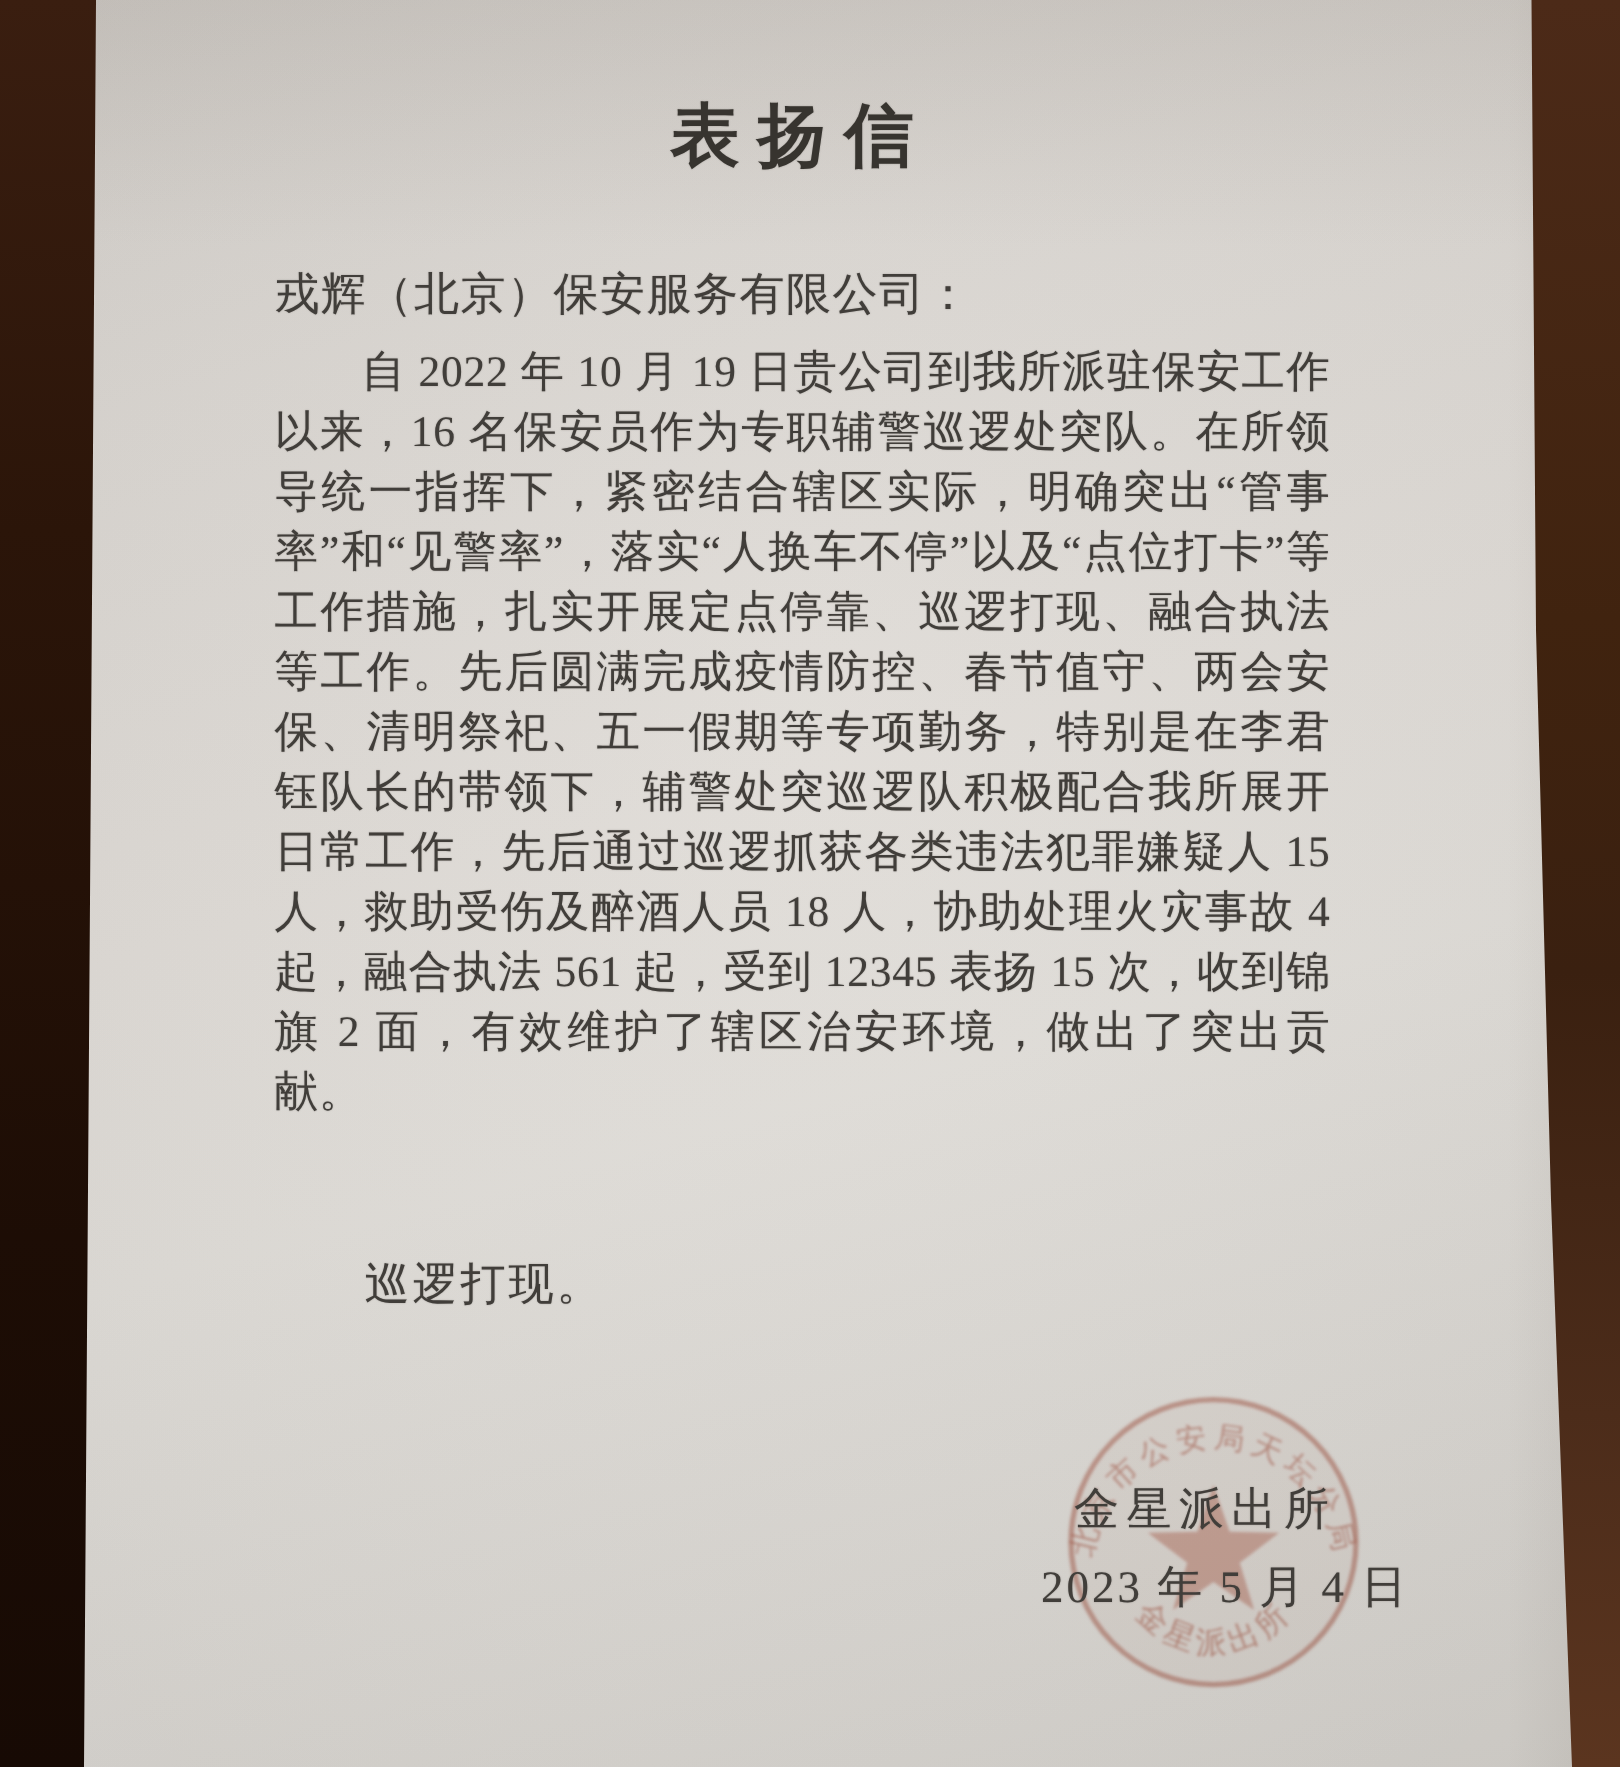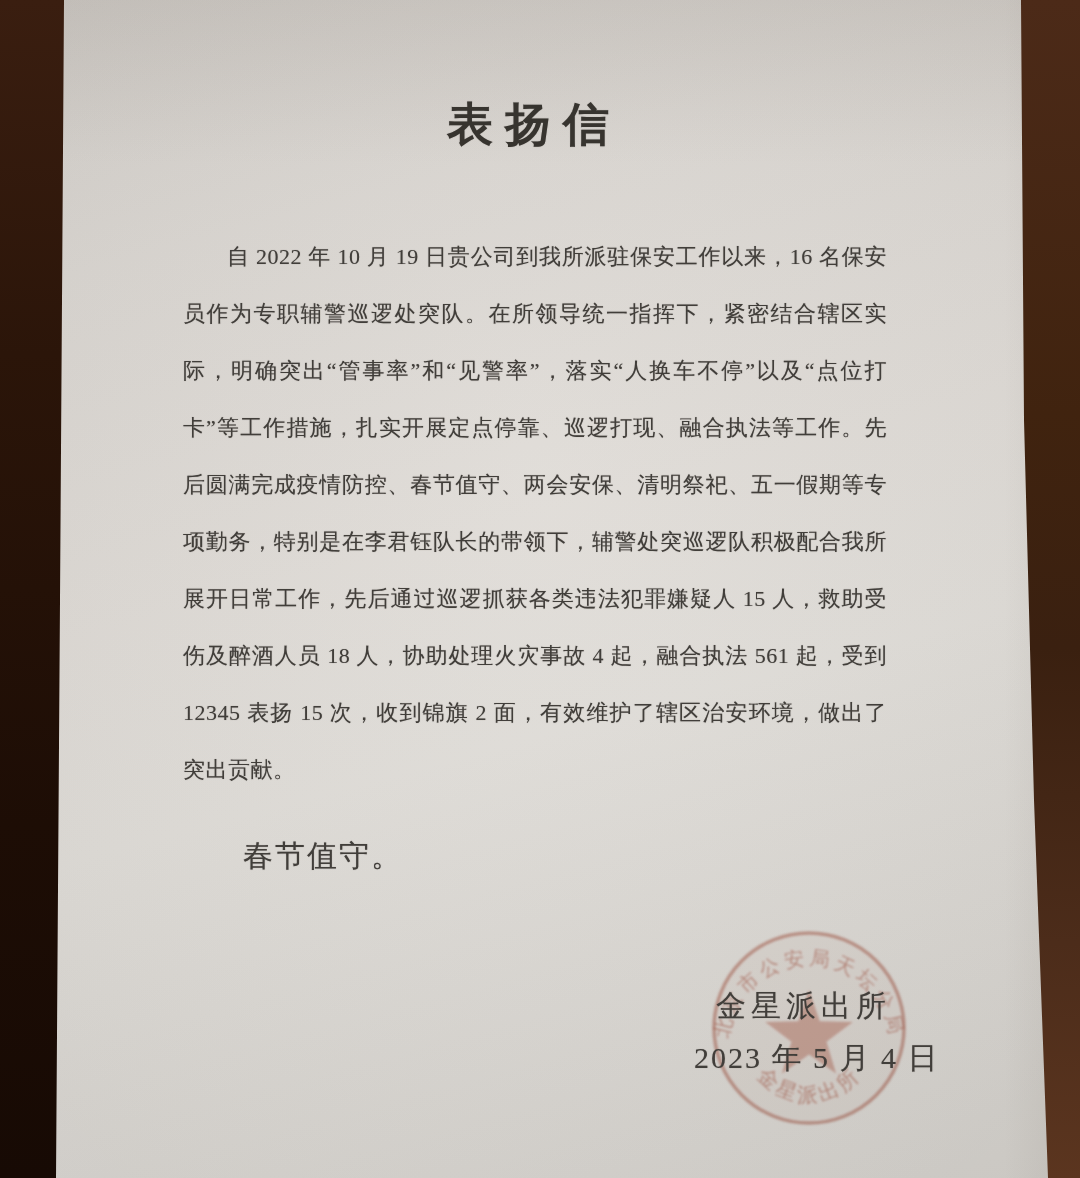--- a/index.html
+++ b/index.html
@@ -28,26 +28,26 @@
     content:"";position:absolute;inset:0;
     background:
       linear-gradient(to bottom,rgba(120,110,100,0.12),rgba(120,110,100,0) 14%),
       linear-gradient(to left,rgba(100,90,80,0.12),rgba(100,90,80,0) 7%),
       linear-gradient(to right,rgba(100,90,80,0.10),rgba(100,90,80,0) 5%),
       radial-gradient(ellipse at 50% 40%,rgba(255,255,255,0.10),rgba(0,0,0,0.035) 90%);
   }
   .txt{position:absolute;color:#413e3a;text-shadow:0 0 1px rgba(70,66,62,0.45);}
   .title{
     left:183px;top:60px;width:702px;text-align:center;
-    font-size:46px;font-weight:700;letter-spacing:12px;color:#37342f;margin-top:34px;
+    font-size:46px;font-weight:700;letter-spacing:12px;color:#37342f;
   }
   .salutation{left:183px;top:176px;width:760px;font-size:30px;letter-spacing:1px;}
   .body-par{
     left:183px;top:228px;width:704px;
-    font-size:22px;line-height:57px;letter-spacing:0.5px;
+    font-size:29px;line-height:40px;letter-spacing:0.5px;
     text-align:justify;text-indent:2em;
   }
   .closing{left:183px;top:836px;font-size:30px;text-indent:2em;letter-spacing:2px;}
   .signature{left:716px;top:986px;font-size:30px;letter-spacing:5px;z-index:3;}
   .date{left:694px;top:1038px;font-size:30px;letter-spacing:2px;z-index:3;}
   
   .stamp{
     position:absolute;left:708px;top:928px;width:202px;height:200px;z-index:2;
     filter:blur(0.9px);opacity:0.88;mix-blend-mode:multiply;
   }
@@ -55,22 +55,23 @@
 </head>
 <body>
 
 <div class="desk">
   <div class="desk-left"></div>
   <div class="desk-right"></div>
 </div>
 
 <div class="paper">
   <div class="txt title">表扬信</div>
+  <div class="txt salutation">戎辉（北京）保安服务有限公司：</div>
   <div class="txt body-par">自 2022 年 10 月 19 日贵公司到我所派驻保安工作以来，16 名保安员作为专职辅警巡逻处突队。在所领导统一指挥下，紧密结合辖区实际，明确突出“管事率”和“见警率”，落实“人换车不停”以及“点位打卡”等工作措施，扎实开展定点停靠、巡逻打现、融合执法等工作。先后圆满完成疫情防控、春节值守、两会安保、清明祭祀、五一假期等专项勤务，特别是在李君钰队长的带领下，辅警处突巡逻队积极配合我所展开日常工作，先后通过巡逻抓获各类违法犯罪嫌疑人 15 人，救助受伤及醉酒人员 18 人，协助处理火灾事故 4 起，融合执法 561 起，受到 12345 表扬 15 次，收到锦旗 2 面，有效维护了辖区治安环境，做出了突出贡献。</div>
-  <div class="txt closing">春节值守。</div>
+  <div class="txt closing">巡逻打现。</div>
   <div class="txt signature">金星派出所</div>
   <div class="txt date">2023 年 5 月 4 日</div>
 
   <svg class="stamp" viewBox="0 0 200 200">
     <defs>
       <path id="arcTop" d="M 19,118 A 81,81 0 1 1 181,118" fill="none"></path>
       <path id="arcBottom" d="M 50,151 A 66,66 0 0 0 150,151" fill="none"></path>
     </defs>
     <circle cx="100" cy="100" r="95" fill="rgba(205,125,105,0.05)" stroke="rgba(184,92,72,0.55)" stroke-width="3.5"></circle>
     <polygon fill="rgba(197,112,92,0.5)" points="100,62 110.8,93.2 143.8,93.9 117.5,113.8 127.1,145.4 100,126.6 72.9,145.4 82.5,113.8 56.2,93.9 89.2,93.2"></polygon>

